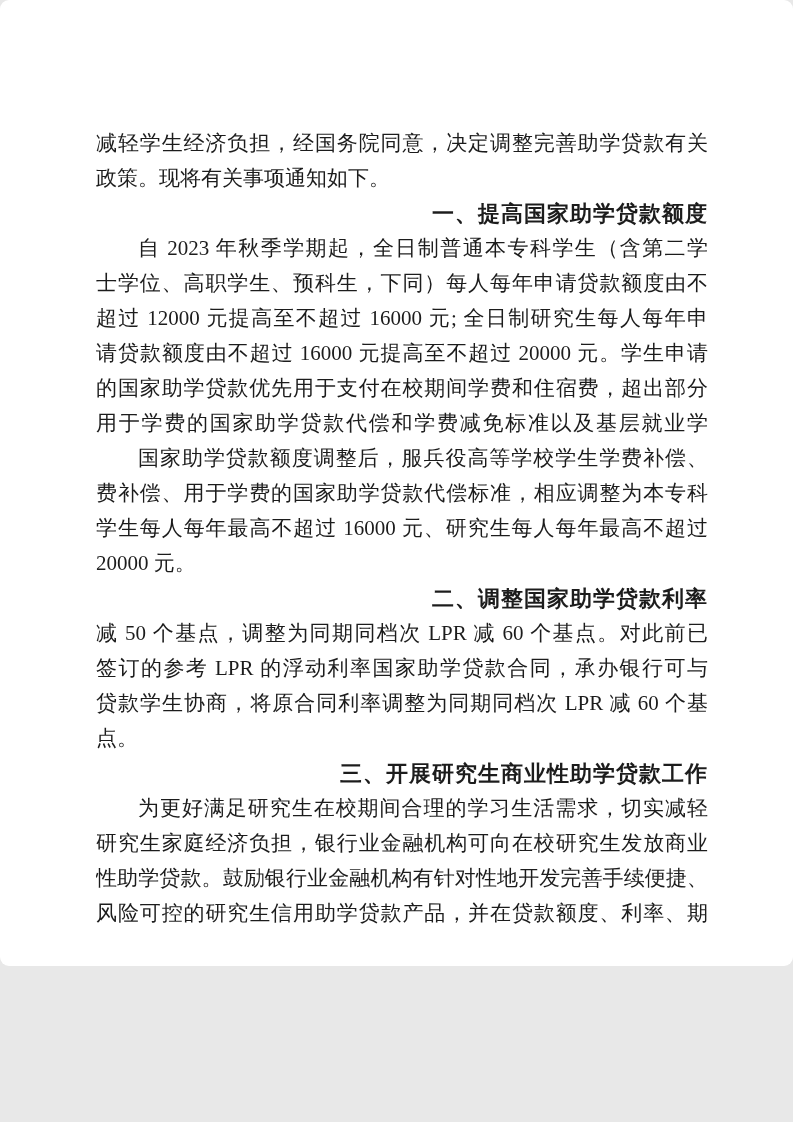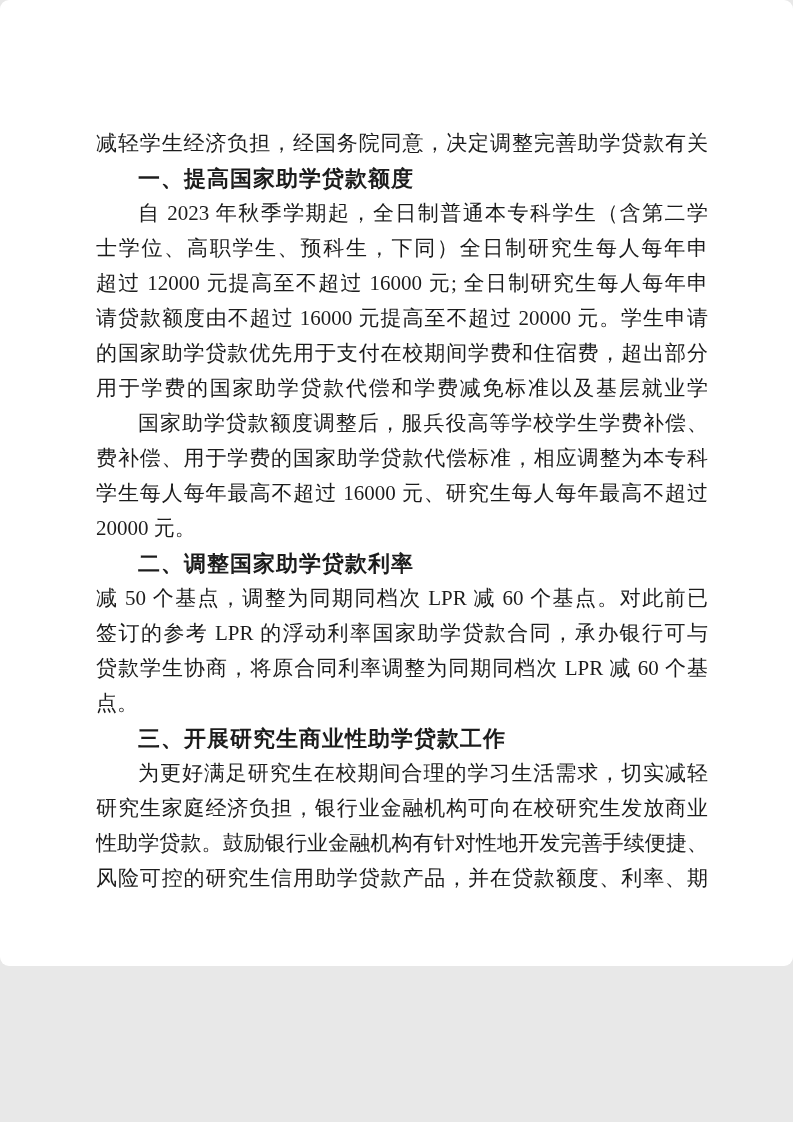--- a/index.html
+++ b/index.html
@@ -31,20 +31,21 @@
     overflow: hidden;
     text-align: left;
     font-family: "Liberation Serif", serif;
   }
   .line.justify {
     text-align: justify;
     text-align-last: justify;
   }
   .line.indent {
     text-indent: 42px;
+    text-align: right;
   }
   .line.heading {
     font-family: "Liberation Sans", sans-serif;
     font-weight: 700;
     font-size: 22px;
     letter-spacing: 1px;
   }
   .page-number {
     position: absolute;
     top: 1012px;
@@ -57,23 +58,24 @@
     font-family: "Liberation Serif", serif;
     color: #1c1c1c;
   }
 </style>
 </head>
 <body>
 
 <div class="page">
   <div class="content" id="content">
       <div class="line justify">减轻学生经济负担，经国务院同意，决定调整完善助学贷款有关</div>
+      <div class="line">政策。现将有关事项通知如下。</div>
       <div class="line heading indent">一、提高国家助学贷款额度</div>
       <div class="line indent justify">自 2023 年秋季学期起，全日制普通本专科学生（含第二学</div>
-      <div class="line justify">士学位、高职学生、预科生，下同）全日制研究生每人每年申</div>
+      <div class="line justify">士学位、高职学生、预科生，下同）每人每年申请贷款额度由不</div>
       <div class="line justify">超过 12000 元提高至不超过 16000 元; 全日制研究生每人每年申</div>
       <div class="line justify">请贷款额度由不超过 16000 元提高至不超过 20000 元。学生申请</div>
       <div class="line justify">的国家助学贷款优先用于支付在校期间学费和住宿费，超出部分</div>
       <div class="line justify">用于学费的国家助学贷款代偿和学费减免标准以及基层就业学</div>
       <div class="line indent justify">国家助学贷款额度调整后，服兵役高等学校学生学费补偿、</div>
       <div class="line justify">费补偿、用于学费的国家助学贷款代偿标准，相应调整为本专科</div>
       <div class="line justify">学生每人每年最高不超过 16000 元、研究生每人每年最高不超过</div>
       <div class="line">20000 元。</div>
       <div class="line heading indent">二、调整国家助学贷款利率</div>
       <div class="line justify">减 50 个基点，调整为同期同档次 LPR 减 60 个基点。对此前已</div>

